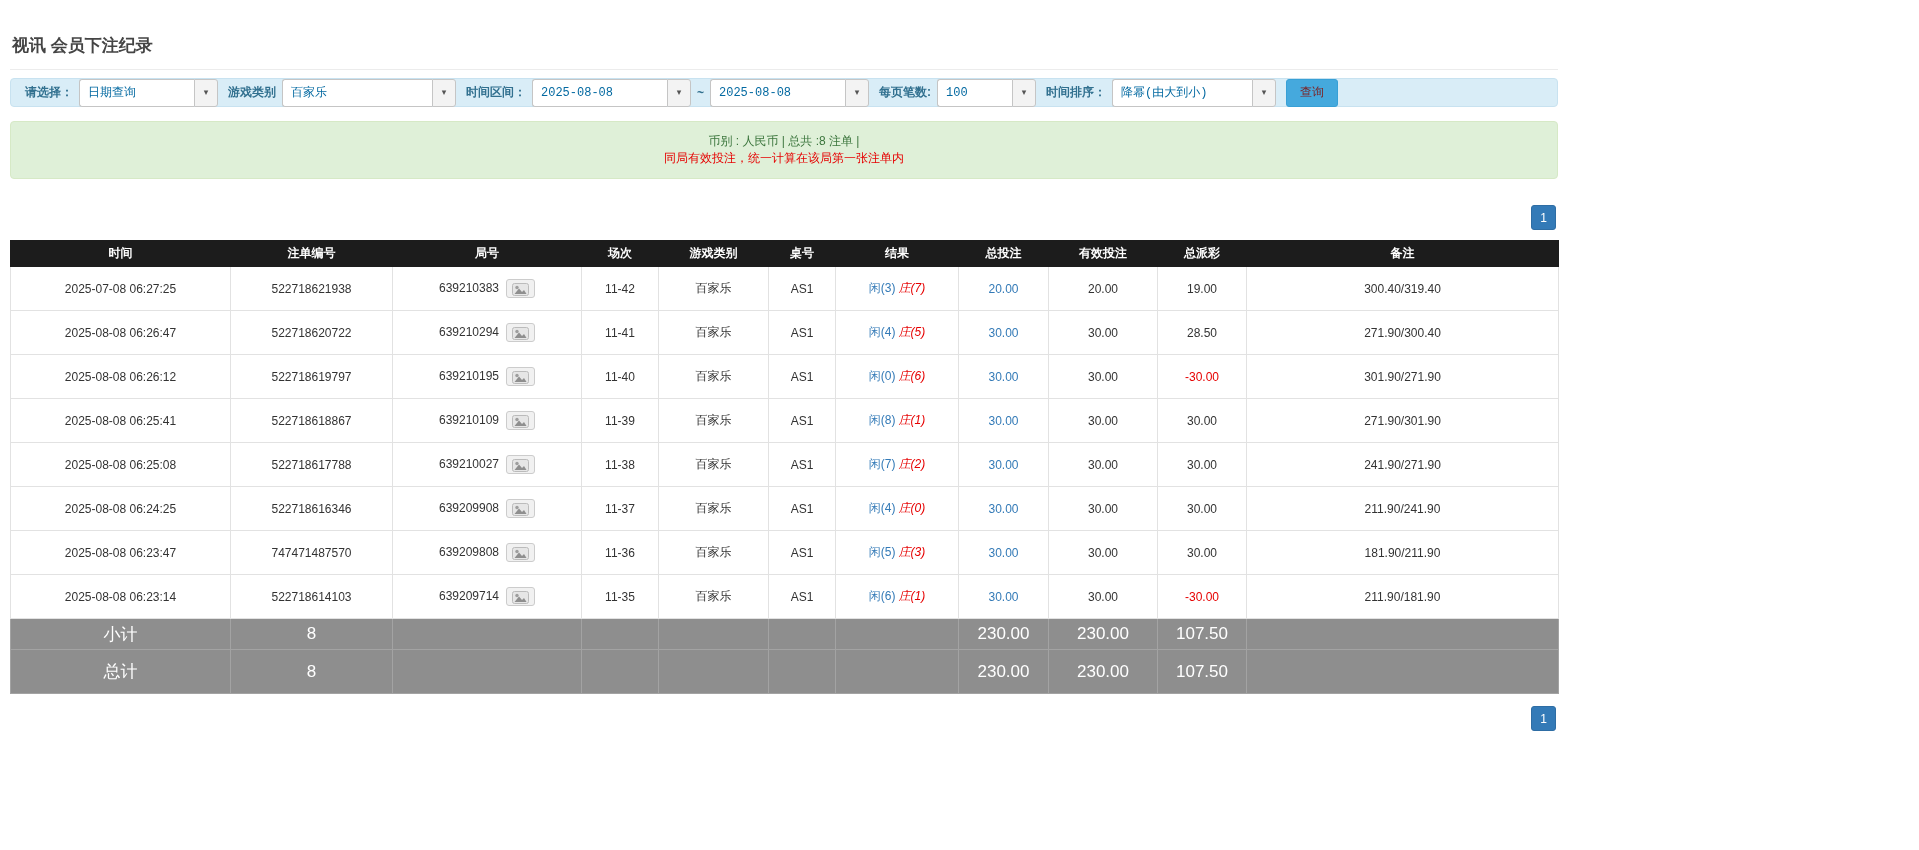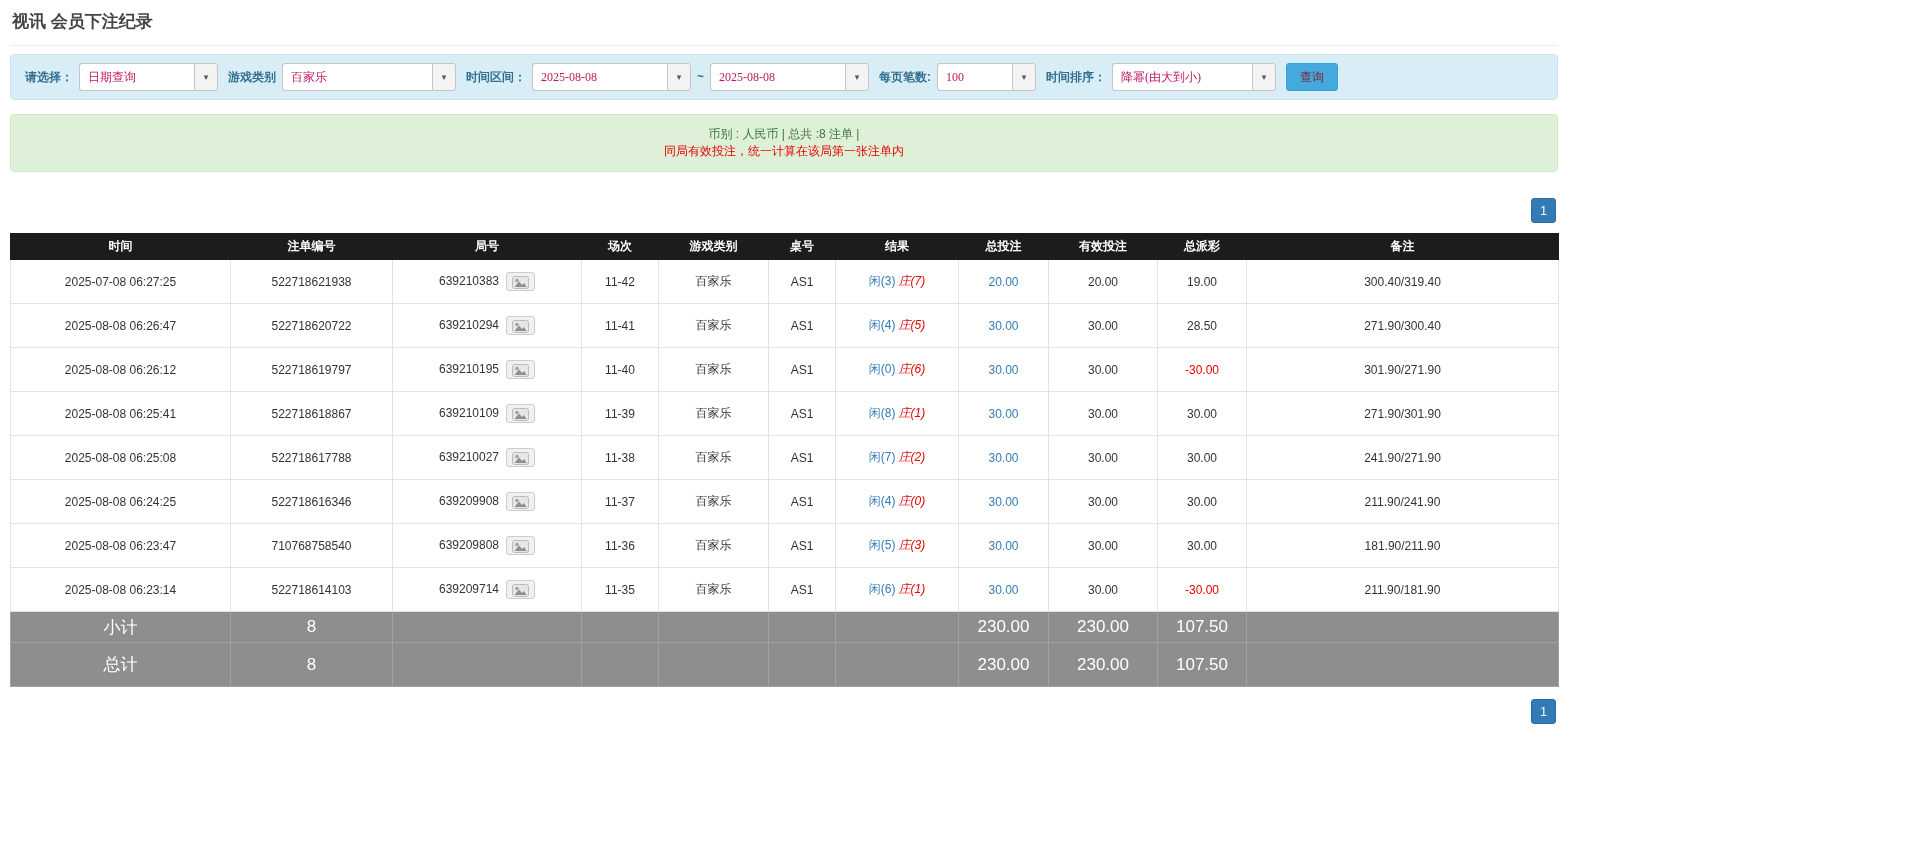--- a/index.html
+++ b/index.html
@@ -4,57 +4,57 @@
 <style>
   * { box-sizing: border-box; margin: 0; padding: 0; }
   html, body { background: #fff; }
   body {
     font-family: "Liberation Sans", "DejaVu Sans", sans-serif;
     font-size: 12px;
     color: #333;
     min-height: 850px;
     overflow-x: hidden;
   }
-  .container { width: 1548px; margin-left: 10px; padding-top: 4px; }
+  .container { width: 1548px; margin-left: 10px; padding-top: 28px; }
 
   .page-title {
     font-size: 17px;
     color: #444;
     padding: 6px 2px 12px;
     border-bottom: 1px solid #ececec;
   }
 
   
   .filter-bar {
     margin-top: 8px;
     background: var(--filter-bg, #d9edf7);
     border: 1px solid #c8e2f0;
     border-radius: 4px;
     padding: 9px 12px;
     display: flex;
     align-items: center;
-    height: 46px;
+    height: 29px;
   }
   .filter-label {
     color: var(--filter-label, #31708f);
     font-weight: bold;
     margin: 0 6px 0 10px;
     white-space: nowrap;
   }
   .filter-label.first { margin-left: 2px; }
   .combo { display: inline-flex; }
   .combo input {
     height: 28px;
     border: 1px solid #c5c5c5;
     border-right: none;
     border-radius: 3px 0 0 3px;
     background: #fff;
-    color: #be185d;
-    font-size: 12px;
-    font-family: Liberation Serif, serif;
+    color: #0369a1;
+    font-size: 12px;
+    font-family: Liberation Mono, monospace;
     padding: 0 8px;
   }
   .caret-btn {
     width: 24px; height: 28px;
     border: 1px solid #c5c5c5;
     border-radius: 0 3px 3px 0;
     background: #f3f3f3;
     color: #555;
     font-size: 9px;
     line-height: 1;
@@ -354,21 +354,21 @@
           <td>百家乐</td>
           <td>AS1</td>
           <td><span class="player">闲(4)</span><span class="banker">庄(0)</span></td>
           <td><a class="bet-link">30.00</a></td>
           <td>30.00</td>
           <td>30.00</td>
           <td>211.90/241.90</td>
         </tr>
         <tr>
           <td>2025-08-08 06:23:47</td>
-          <td>710768758540</td>
+          <td>747471487570</td>
           <td><span>639209808</span><button class="road-btn"><svg width="17" height="13" viewBox="0 0 17 13">
                 <rect x="0.5" y="0.5" width="16" height="12" rx="2" fill="#e6e6e6" stroke="#bbb"></rect>
                 <circle cx="5" cy="4.5" r="1.7" fill="#9e9e9e"></circle>
                 <path d="M2.5 11 L7 5.5 L10 9 L12 7 L14.5 11 Z" fill="#8f8f8f"></path>
               </svg></button></td>
           <td>11-36</td>
           <td>百家乐</td>
           <td>AS1</td>
           <td><span class="player">闲(5)</span><span class="banker">庄(3)</span></td>
           <td><a class="bet-link">30.00</a></td>

